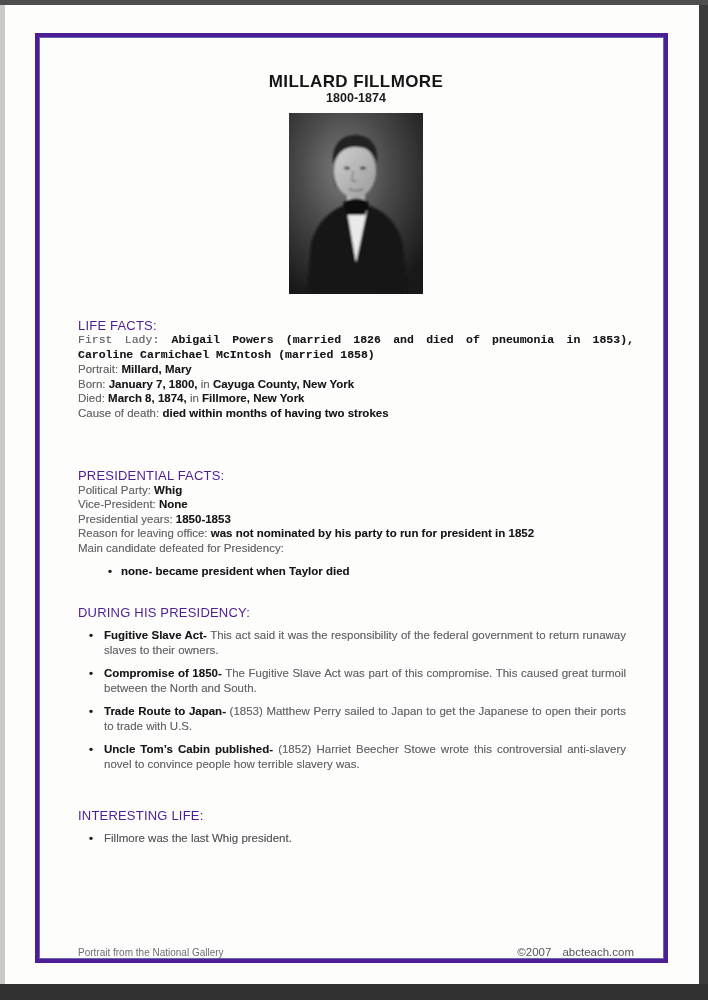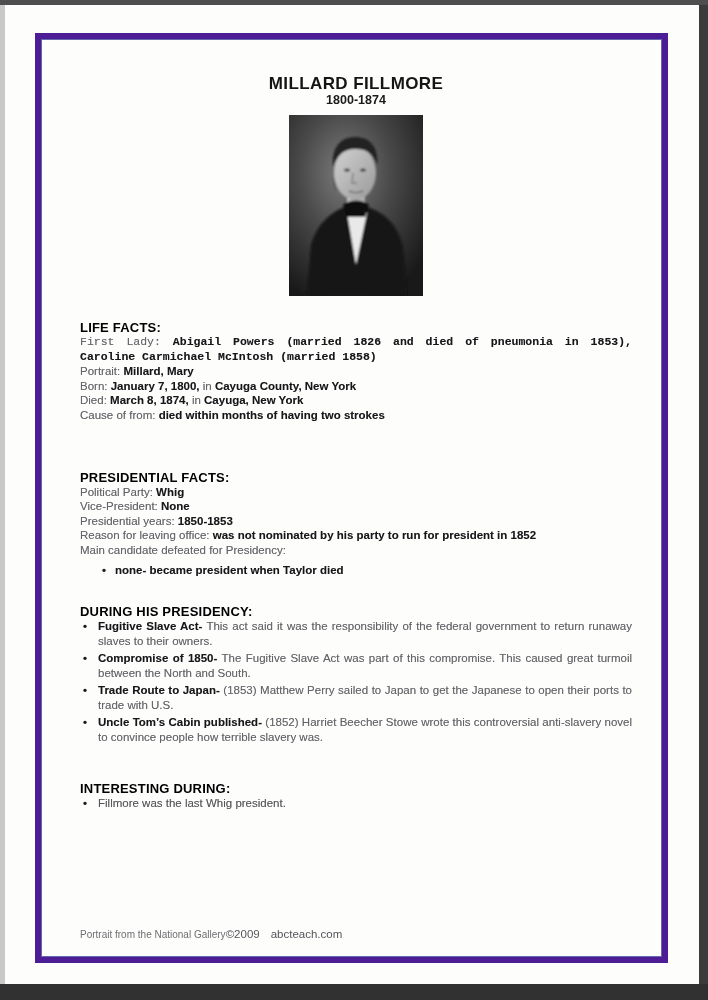--- a/index.html
+++ b/index.html
@@ -6,55 +6,55 @@
   body{font-family:"Liberation Sans","DejaVu Sans",sans-serif;}
   .screen{position:relative;width:708px;height:1000px;background:#fdfdfc;overflow:hidden;margin:0 auto;}
 
   
   .frame-top{position:absolute;left:0;top:0;width:708px;height:5px;background:#4e4e4e;}
   .frame-left{position:absolute;left:0;top:5px;width:5px;height:979px;background:#c9c9c9;}
   .frame-right{position:absolute;right:0;top:5px;width:9px;height:979px;background:#3b3b3b;}
   .frame-bottom{position:absolute;left:0;bottom:0;width:708px;height:16px;background:#313131;}
 
   
-  .page-border{position:absolute;left:35px;top:33px;width:633px;height:930px;box-sizing:border-box;border:6px solid #4c1d95;}
+  .page-border{position:absolute;left:35px;top:33px;width:633px;height:930px;box-sizing:border-box;border:4px solid #4c1d95;}
   .page-inner{width:100%;height:100%;box-sizing:border-box;border:1px solid #6568ae;position:relative;}
   .content{position:relative;height:100%;box-sizing:border-box;padding:34px 29px 0 38px;color:#1a1a1a;}
 
   
   .hdr{text-align:center;}
   .hdr h1{margin:0;font-size:17px;font-weight:bold;letter-spacing:.4px;color:#151515;line-height:19px;}
   .hdr .sub{font-size:12.5px;font-weight:bold;color:#1b1b1b;line-height:15px;}
   .hdr sup{font-size:8px;vertical-align:super;}
 
   
   figure.portrait{margin:7px auto 0 auto;width:134px;height:181px;display:block;}
   figure.portrait svg{display:block;width:134px;height:181px;}
 
   
-  h2{margin:0;font-size:13px;font-weight:bold;color:#000000;line-height:15px;letter-spacing:.2px;}
+  h2{margin:0;font-size:13px;font-weight:normal;color:#4c1d95;line-height:15px;letter-spacing:.2px;}
   .sec-life{margin-top:24px;}
   .sec-pres{margin-top:47px;}
   .sec-during{margin-top:26px;}
   .sec-interesting{margin-top:36px;}
   p.line{margin:0;font-size:11.5px;line-height:14.6px;text-shadow:0 0 .4px rgba(40,40,40,.35);}
   p.justify{text-align:justify;font-family:Liberation Mono, monospace;}
   .sr{color:#64646a;font-weight:normal;}
   .sb{color:#17171a;font-weight:bold;}
 
   ul{margin:0;padding:0;list-style:none;}
-  li{position:relative;margin:0;font-size:11.5px;line-height:15px;padding-left:18px;text-shadow:0 0 .4px rgba(40,40,40,.35);}
+  li{position:relative;margin:8px;font-size:11.5px;line-height:15px;padding-left:18px;text-shadow:0 0 .4px rgba(40,40,40,.35);}
   li::before{content:"\2022";position:absolute;left:3px;top:0;color:#1c1c1c;font-weight:bold;}
   ul.pres-bullet{margin:5px 0 0 19px;}
   ul.pres-bullet li{padding-left:16px;}
   ul.during-bullets li{margin-bottom:2px;text-align:justify;color:#4c4c4f;}
   ul.plain-bullets li{color:#55555a;margin-bottom:1px;}
 
   
-  .footer{position:absolute;left:38px;right:29px;bottom:16px;display:flex;justify-content:flex-start;align-items:flex-end;}
+  .footer{position:absolute;left:38px;right:29px;bottom:0;display:flex;justify-content:space-between;align-items:flex-end;}
   .footer .credit{font-size:10px;color:#6e6e72;}
   .footer .copy{font-size:11.5px;color:#55555a;}
   .footer .copy .site{margin-left:11px;}
 </style>
 </head>
 <body>
 
 <div class="screen">
   <div class="frame-top"></div>
   <div class="frame-left"></div>
@@ -108,22 +108,22 @@
               <path d="M60,76 C64,78 70,78 74,76" stroke="#6f6f6f" stroke-width="1.4" fill="none"></path>
             </g>
           </svg>
         </figure>
 
         <section class="sec-life">
           <h2>LIFE FACTS:</h2>
           <p class="line justify"><span class="sr">First Lady: </span><span class="sb">Abigail Powers (married 1826 and died of pneumonia in 1853), Caroline Carmichael McIntosh (married 1858)</span></p>
           <p class="line"><span class="sr">Portrait: </span><span class="sb">Millard, Mary</span></p>
           <p class="line"><span class="sr">Born: </span><span class="sb">January 7, 1800,</span><span class="sr"> in </span><span class="sb">Cayuga County, New York</span></p>
-          <p class="line"><span class="sr">Died: </span><span class="sb">March 8, 1874,</span><span class="sr"> in </span><span class="sb">Cayuga, New York</span></p>
-          <p class="line"><span class="sr">Cause of from: </span><span class="sb">died within months of having two strokes</span></p>
+          <p class="line"><span class="sr">Died: </span><span class="sb">March 8, 1874,</span><span class="sr"> in </span><span class="sb">Fillmore, New York</span></p>
+          <p class="line"><span class="sr">Cause of death: </span><span class="sb">died within months of having two strokes</span></p>
         </section>
 
         <section class="sec-pres">
           <h2>PRESIDENTIAL FACTS:</h2>
           <p class="line"><span class="sr">Political Party: </span><span class="sb">Whig</span></p>
           <p class="line"><span class="sr">Vice-President: </span><span class="sb">None</span></p>
           <p class="line"><span class="sr">Presidential years: </span><span class="sb">1850-1853</span></p>
           <p class="line"><span class="sr">Reason for leaving office: </span><span class="sb">was not nominated by his party to run for president in 1852</span></p>
           <p class="line"><span class="sr">Main candidate defeated for Presidency:</span></p>
           <ul class="pres-bullet">
@@ -135,27 +135,27 @@
           <h2>DURING HIS PRESIDENCY:</h2>
           <ul class="during-bullets">
             <li><span class="sb">Fugitive Slave Act-</span><span class="sr"> This act said it was the responsibility of the federal government to return runaway slaves to their owners.</span></li>
             <li><span class="sb">Compromise of 1850-</span><span class="sr"> The Fugitive Slave Act was part of this compromise. This caused great turmoil between the North and South.</span></li>
             <li><span class="sb">Trade Route to Japan-</span><span class="sr"> (1853) Matthew Perry sailed to Japan to get the Japanese to open their ports to trade with U.S.</span></li>
             <li><span class="sb">Uncle Tom’s Cabin published-</span><span class="sr"> (1852) Harriet Beecher Stowe wrote this controversial anti-slavery novel to convince people how terrible slavery was.</span></li>
           </ul>
         </section>
 
         <section class="sec-interesting">
-          <h2>INTERESTING DURING:</h2>
+          <h2>INTERESTING LIFE:</h2>
           <ul class="plain-bullets">
             <li>Fillmore was the last Whig president.</li>
           </ul>
         </section>
 
         <div class="footer">
           <span class="credit">Portrait from the National Gallery</span>
-          <span class="copy"><span>©2009</span><span class="site">abcteach.com</span></span>
+          <span class="copy"><span>©2007</span><span class="site">abcteach.com</span></span>
         </div>
 
       </div>
     </div>
   </div>
 </div>
 
 </body></html>

